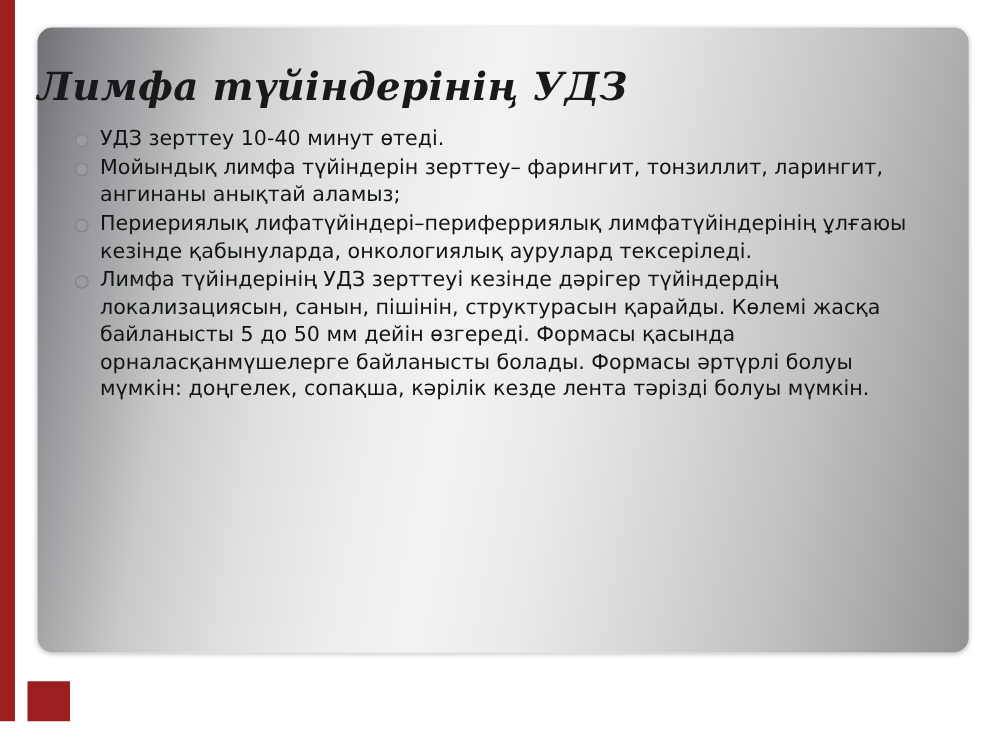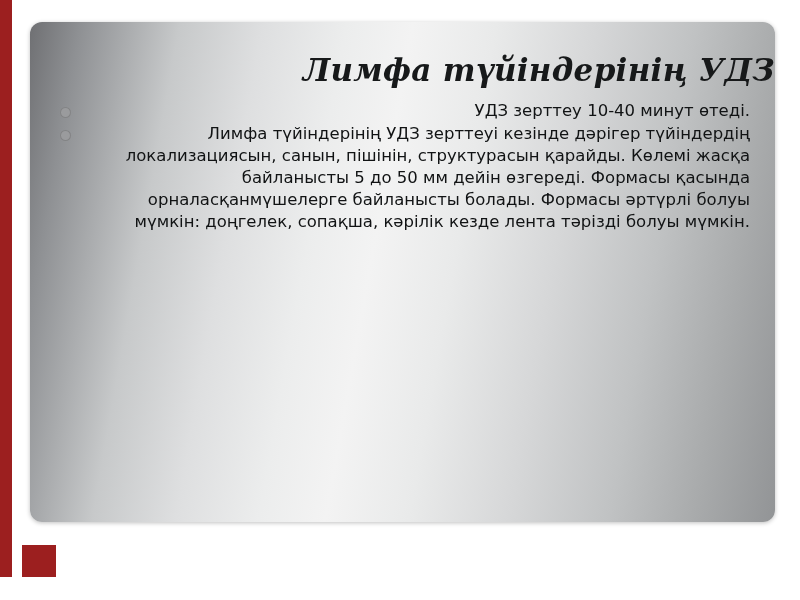--- a/index.html
+++ b/index.html
@@ -59,34 +59,33 @@
     top: 0;
     width: 745px;
     height: 500px;
     padding: 0;
   }
   .title {
     position: absolute;
     left: 0;
     top: 30px;
     width: 745px;
-    text-align: right;
+    text-align: left;
     font-family: "DejaVu Serif", serif;
     font-weight: bold;
     font-style: italic;
     font-size: 31px;
     color: #17191a;
     letter-spacing: 0.3px;
   }
   .bullets {
     position: absolute;
     left: 30px;
     top: 78px;
     width: 690px;
-    text-align: right;
   }
   .bullet-row {
     display: flex;
     align-items: flex-start;
     margin-bottom: 1px;
   }
   .bullet-dot {
     flex: 0 0 auto;
     width: 11px;
     height: 11px;
@@ -132,23 +131,31 @@
 
       <div class="title">Лимфа түйіндерінің УДЗ</div>
 
       <div class="bullets">
 
         <div class="bullet-row">
           <span class="bullet-dot"></span>
           <span class="bullet-text">УДЗ зерттеу 10-40 минут өтеді.</span>
         </div>
 
+        <div class="bullet-row">
+          <span class="bullet-dot"></span>
+          <span class="bullet-text">Мойындық лимфа түйіндерін зерттеу– фарингит, тонзиллит, ларингит, ангинаны анықтай аламыз;</span>
+        </div>
 
 
 
+        <div class="bullet-row">
+          <span class="bullet-dot"></span>
+          <span class="bullet-text">Периериялық лифатүйіндері–периферриялық лимфатүйіндерінің ұлғаюы кезінде қабынуларда, онкологиялық аурулард тексеріледі.</span>
+        </div>
 
         <div class="bullet-row">
           <span class="bullet-dot"></span>
           <span class="bullet-text">Лимфа түйіндерінің УДЗ зерттеуі кезінде дәрігер түйіндердің локализациясын, санын, пішінін, структурасын қарайды. Көлемі жасқа байланысты 5 до 50 мм дейін өзгереді. Формасы қасында орналасқанмүшелерге байланысты болады. Формасы әртүрлі болуы мүмкін: доңгелек, сопақша, кәрілік кезде лента тәрізді болуы мүмкін.</span>
         </div>
 
       </div>
     </div>
   </div>
 

